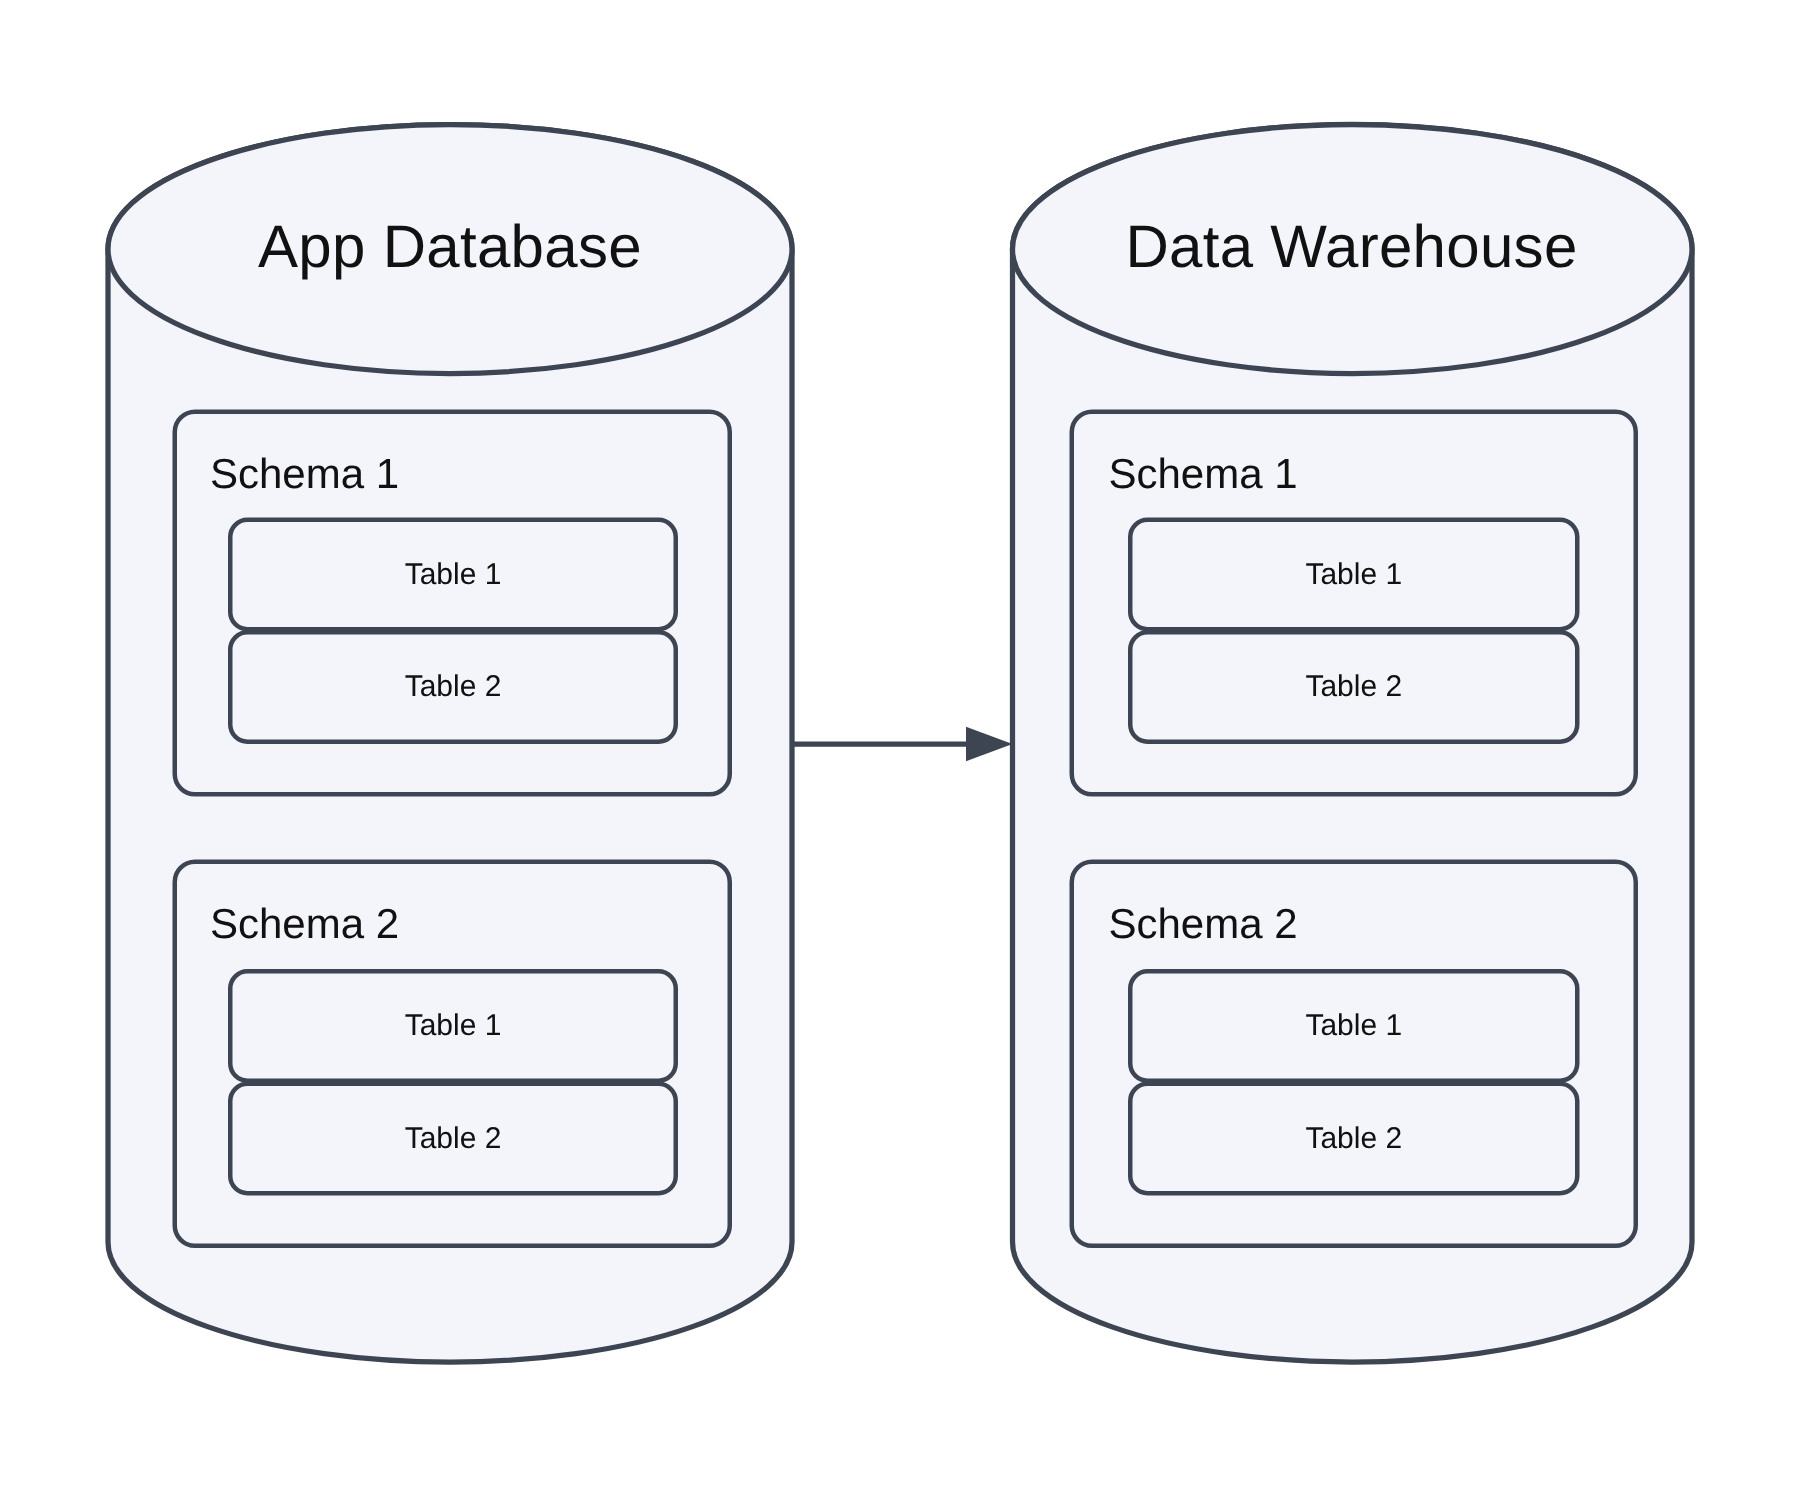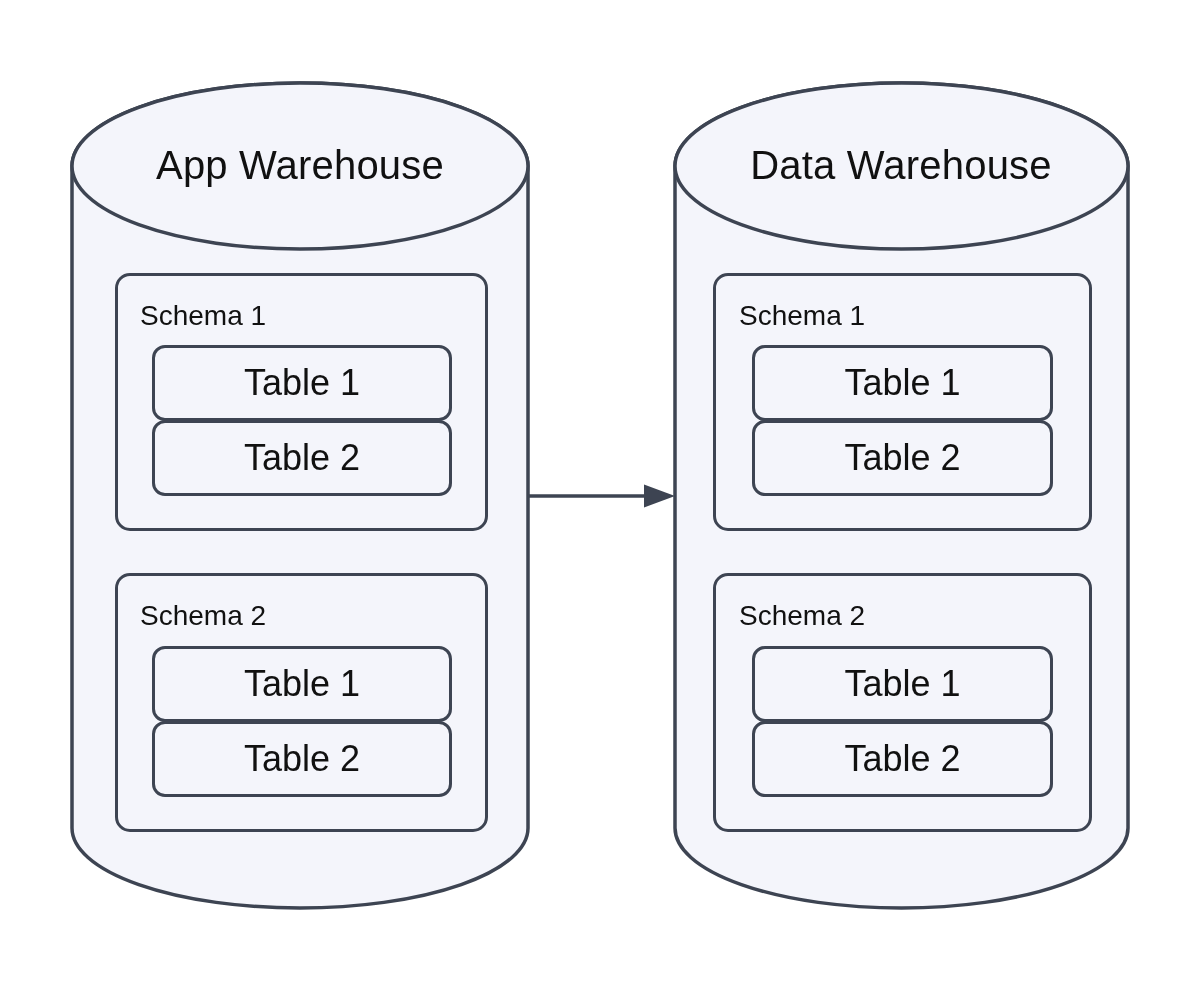--- a/index.html
+++ b/index.html
@@ -50,21 +50,21 @@
   .table-box {
     position: absolute;
     border: 3px solid var(--stroke);
     border-radius: 13px;
     background: var(--fill);
     display: flex;
     align-items: center;
     justify-content: center;
   }
   .table-label {
-    font-size: 36px;
+    font-size: 20px;
     line-height: 36px;
     color: var(--text);
     white-space: nowrap;
   }
 
   
   .l-title   { left: 72px;  top: 143px; width: 456px; }
   .l-s1      { left: 115px; top: 273px; width: 373px; height: 258px; }
   .l-s1-lab  { left: 140px; top: 297px; }
   .l-s1-t1   { left: 152px; top: 345px; width: 300px; height: 76px; }
@@ -95,21 +95,21 @@
     <path d="M 72 166 A 228 83 0 0 1 528 166 L 528 828 A 228 80 0 0 1 72 828 Z" fill="#f4f5fb" stroke="#3d4452" stroke-width="3.5"></path>
     <ellipse cx="300" cy="166" rx="228" ry="83" fill="#f4f5fb" stroke="#3d4452" stroke-width="3.5"></ellipse>
 
     <path d="M 675 166 A 226.5 83 0 0 1 1128 166 L 1128 828 A 226.5 80 0 0 1 675 828 Z" fill="#f4f5fb" stroke="#3d4452" stroke-width="3.5"></path>
     <ellipse cx="901.5" cy="166" rx="226.5" ry="83" fill="#f4f5fb" stroke="#3d4452" stroke-width="3.5"></ellipse>
 
     <line x1="528" y1="496" x2="646" y2="496" stroke="#3d4452" stroke-width="3.5"></line>
     <polygon points="644,484.5 675,496 644,507.5" fill="#3d4452"></polygon>
   </svg>
 
-  <div class="db-title l-title">App Warehouse</div>
+  <div class="db-title l-title">App Database</div>
 
   <div class="schema-box l-s1"></div>
   <div class="schema-label l-s1-lab">Schema 1</div>
   <div class="table-box l-s1-t1">
     <span class="table-label">Table 1</span>
   </div>
   <div class="table-box l-s1-t2">
     <span class="table-label">Table 2</span>
   </div>
 

